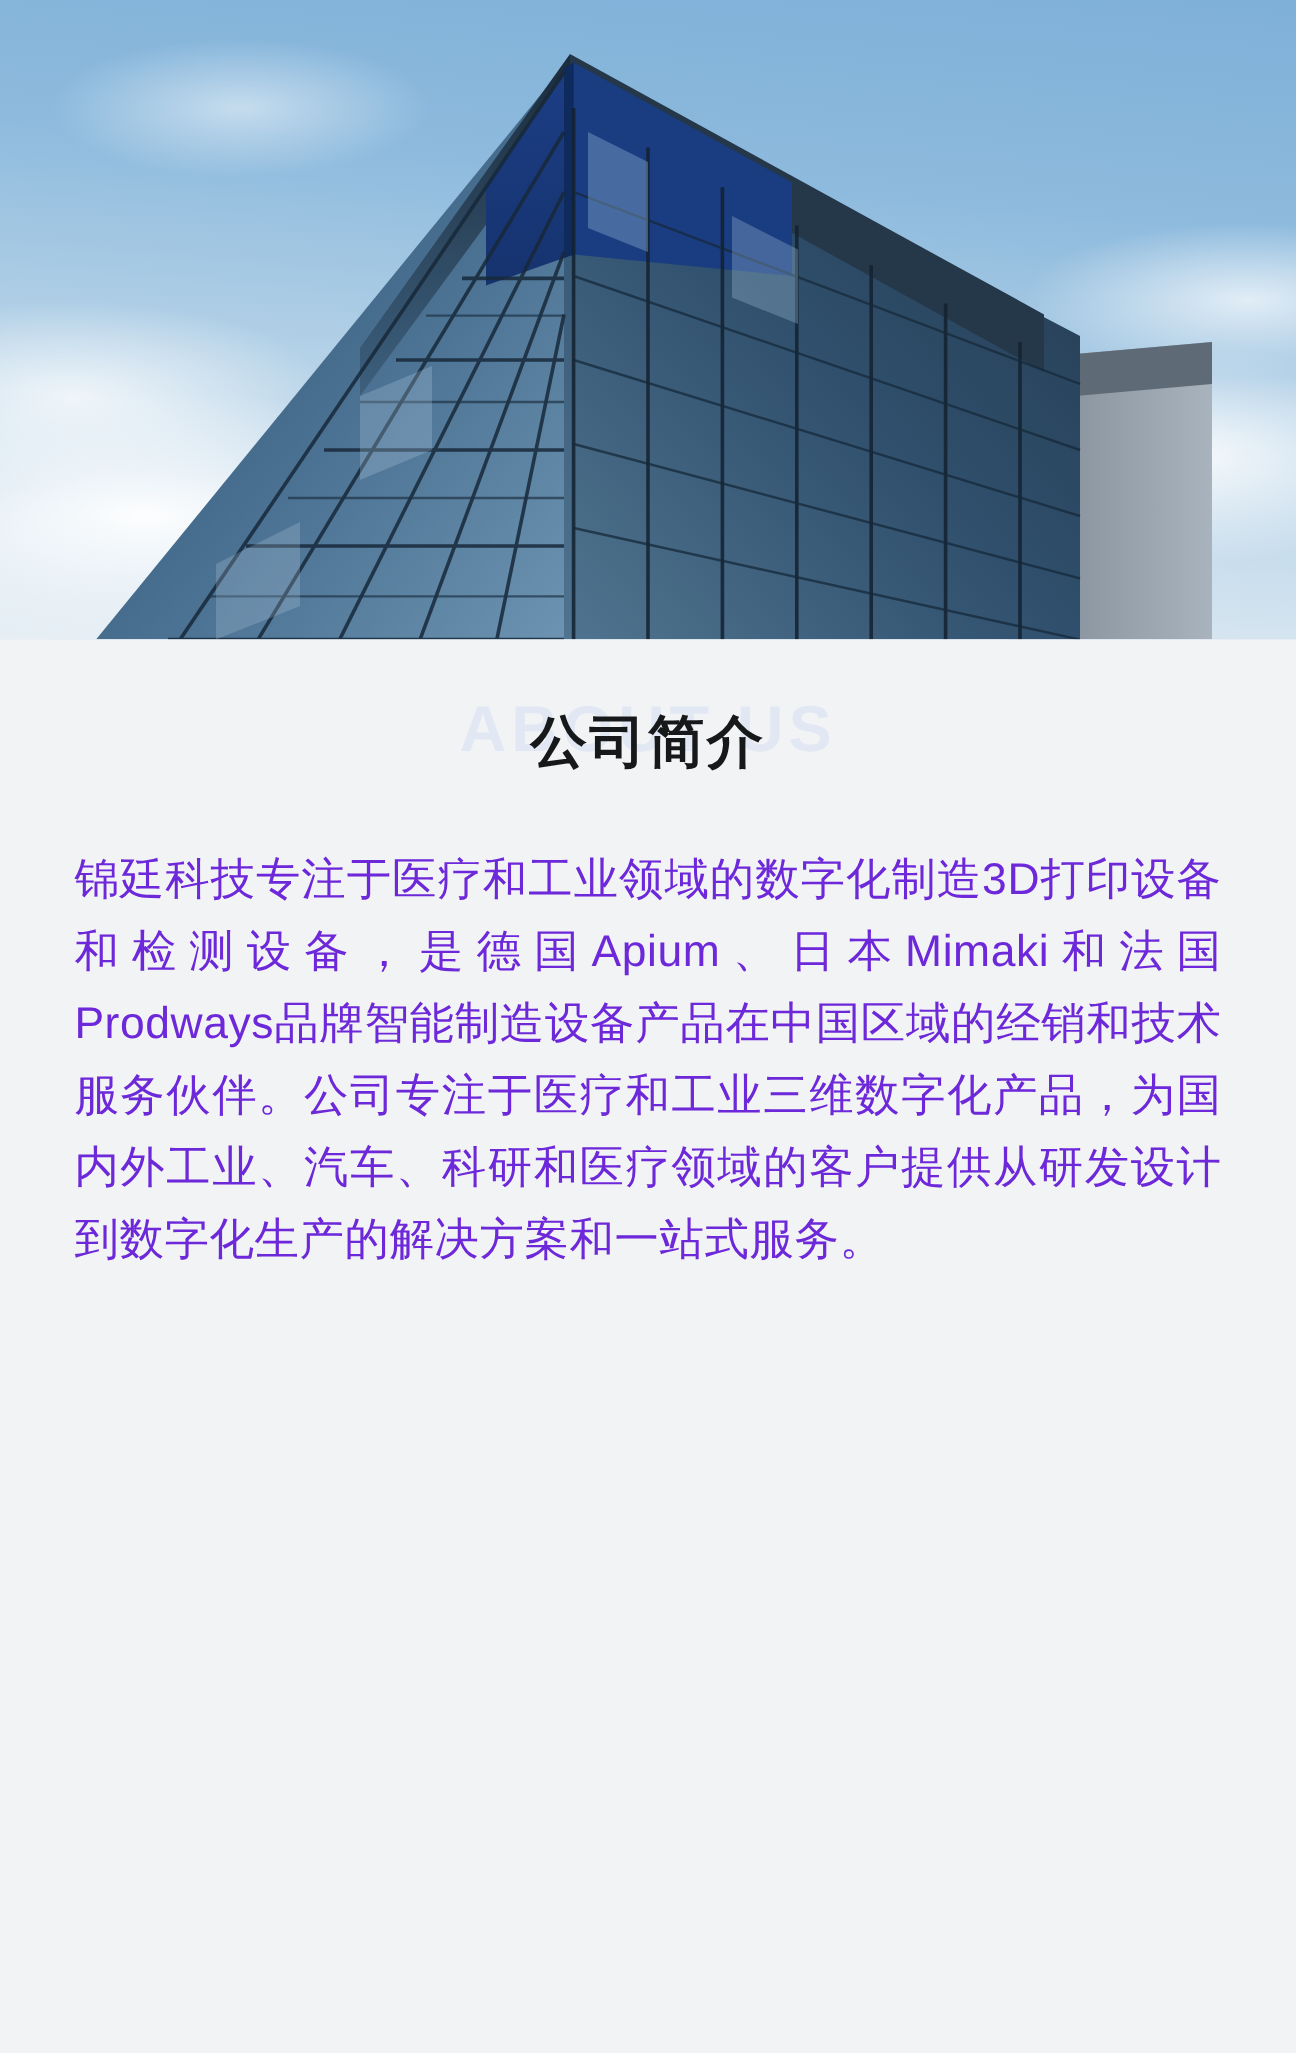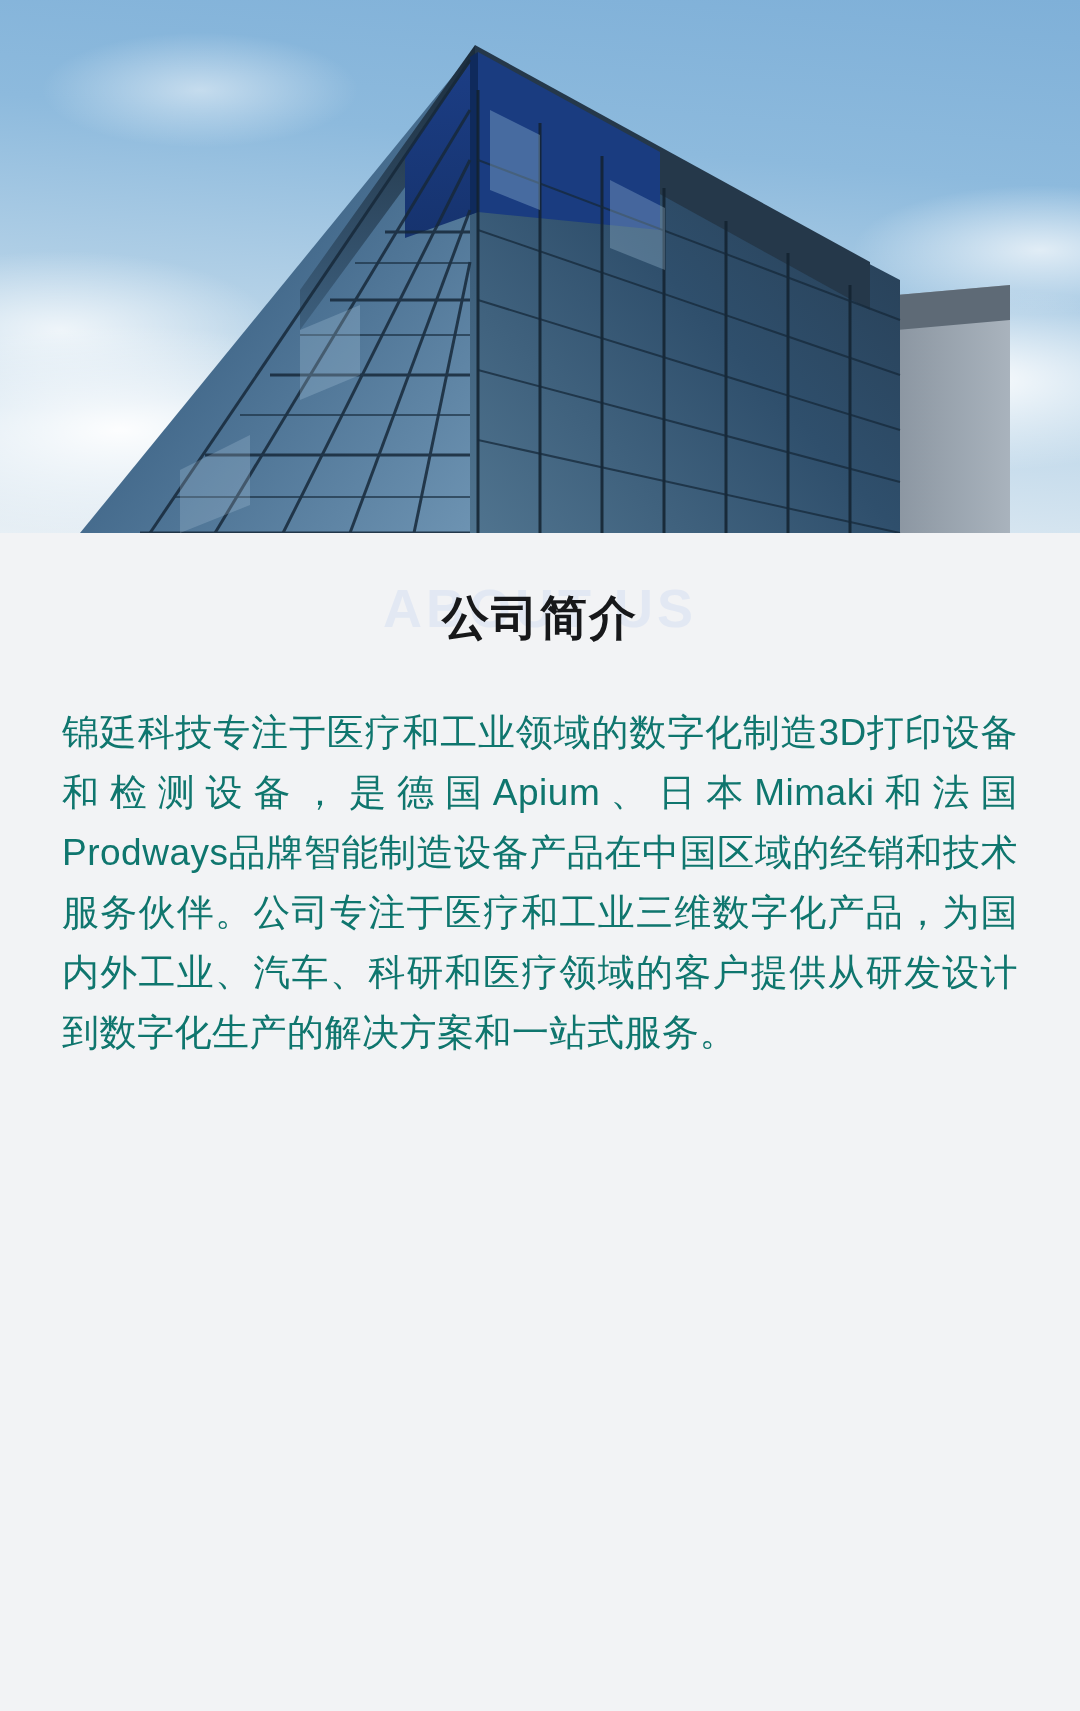--- a/index.html
+++ b/index.html
@@ -87,21 +87,21 @@
     font-size: 47px;
     font-weight: bold;
     color: #17181a;
     letter-spacing: 2px;
     line-height: 1.2;
   }
 
   .body-text {
     font-size: 37px;
     line-height: 1.62;
-    color: #0f766e;
+    color: #6d28d9;
     letter-spacing: 0.5px;
     text-align: justify;
     margin: 0 0 42px 0;
     font-family: "Liberation Sans", sans-serif;
   }
   .body-text.second {
     margin-bottom: 0;
   }
 </style>
 </head>

